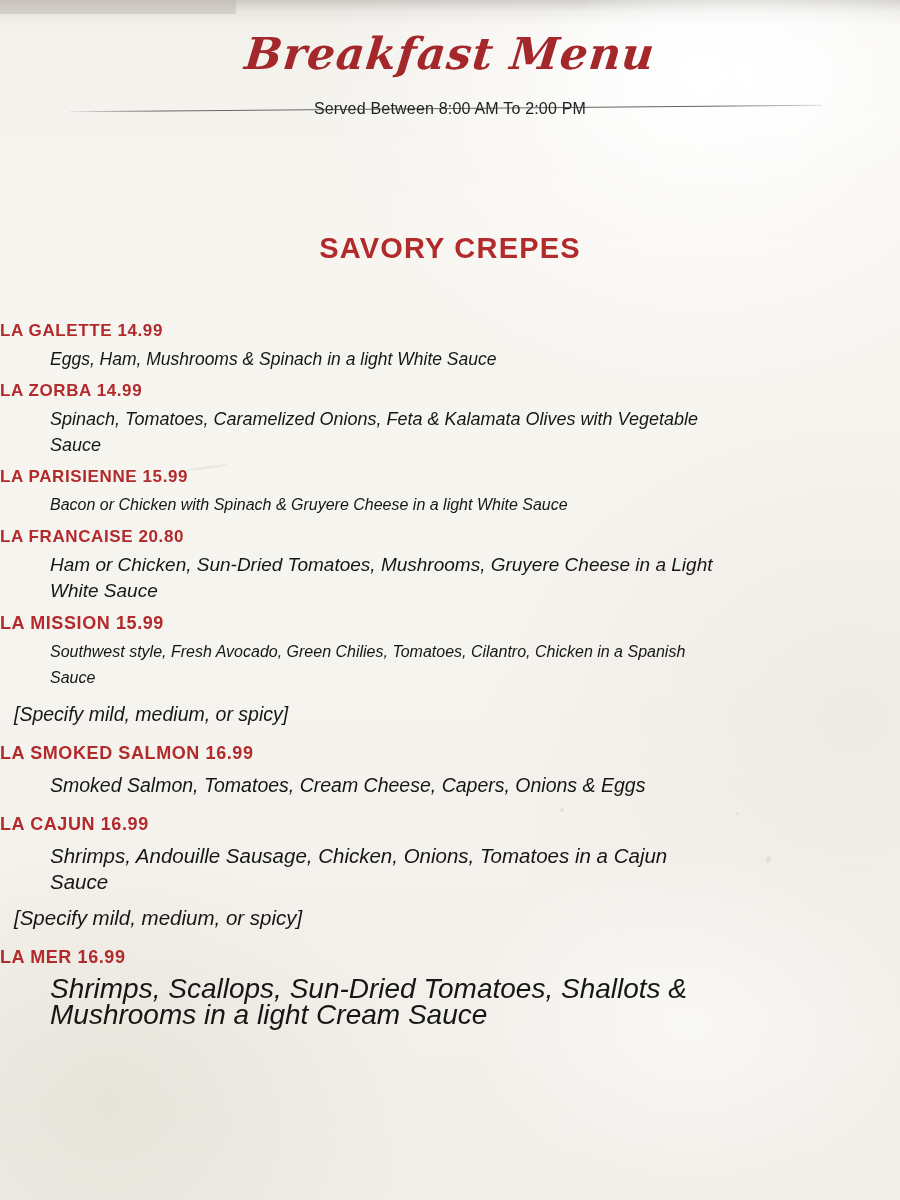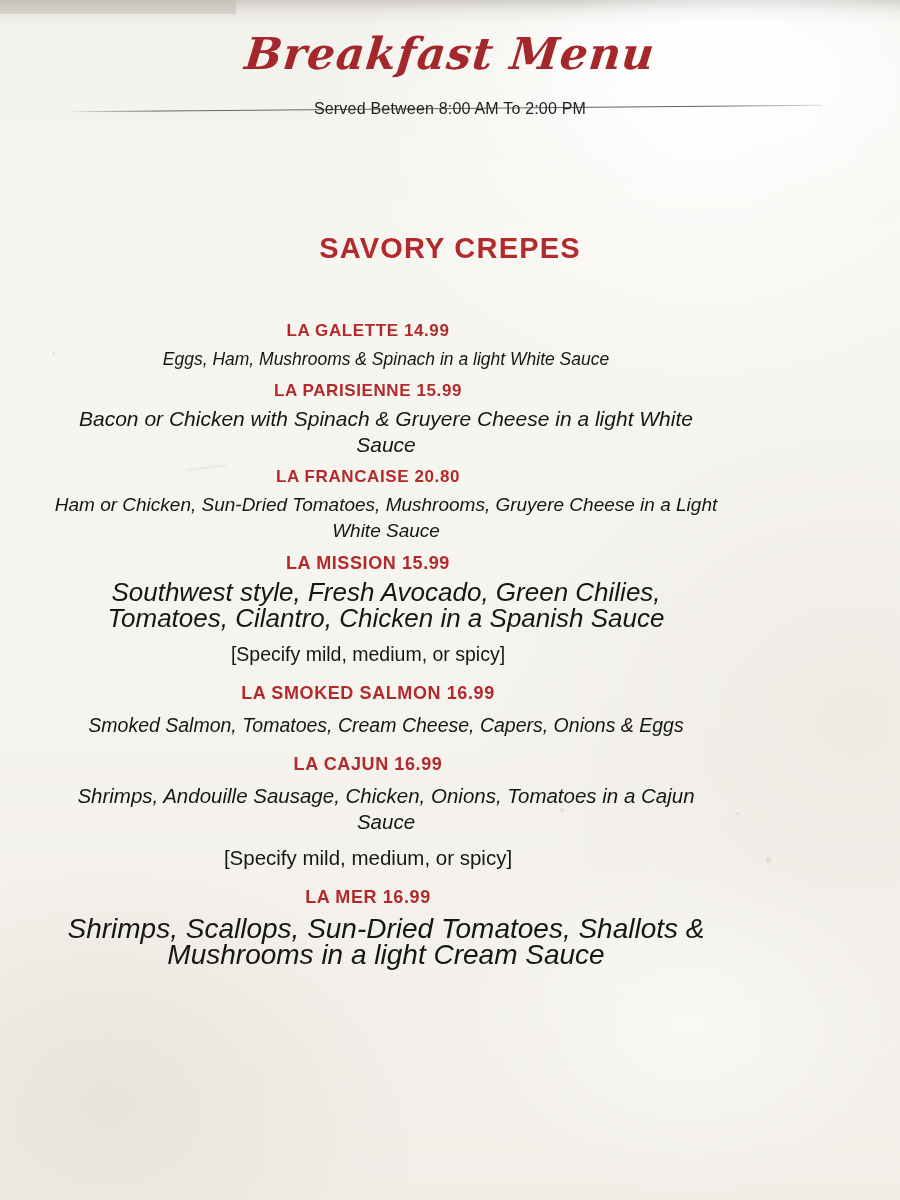--- a/index.html
+++ b/index.html
@@ -118,53 +118,53 @@
 
   #items {
     position: absolute;
     left: 0;
     top: 312px;
     width: 900px;
   }
 
   .menu-item {
     width: 736px;
-    text-align: center;
   }
   .item-name {
     font-family: "Liberation Sans", sans-serif;
     font-weight: bold;
     font-size: 17px;
     letter-spacing: 0.6px;
     color: #b22a2c;
     padding: 9px 0 5px 0;
   }
   .item-desc {
     font-family: "Liberation Sans", sans-serif;
     font-style: italic;
     font-size: 18.5px;
     color: #161616;
     padding: 0 14px;
     line-height: 26px;
     margin-left: 36px;
   }
   .item-note {
     font-family: "Liberation Sans", sans-serif;
+    font-style: italic;
     font-size: 18.5px;
     color: #161616;
     padding: 10px 14px 0 14px;
     line-height: 26px;
   }
 
   
   .menu-item[data-idx="0"] .item-desc { font-size: 17.5px; }
   .menu-item[data-idx="1"] .item-desc { font-size: 18px; }
-  .menu-item[data-idx="2"] .item-desc { font-size: 21px; }
+  .menu-item[data-idx="2"] .item-desc { font-size: 16px; }
   .menu-item[data-idx="3"] .item-desc { font-size: 19px; }
-  .menu-item[data-idx="4"] .item-desc { font-size: 26px; }
+  .menu-item[data-idx="4"] .item-desc { font-size: 16px; }
   .menu-item[data-idx="4"] .item-note { font-size: 19.5px; }
   .menu-item[data-idx="5"] .item-desc { font-size: 19.5px; }
   .menu-item[data-idx="6"] .item-desc { font-size: 20.5px; }
   .menu-item[data-idx="6"] .item-note { font-size: 20.5px; }
   .menu-item[data-idx="7"] .item-desc { font-size: 28px; }
 
   .menu-item[data-idx="4"] .item-name,
   .menu-item[data-idx="5"] .item-name,
   .menu-item[data-idx="6"] .item-name,
   .menu-item[data-idx="7"] .item-name { font-size: 18px; }
@@ -205,20 +205,24 @@
 
   <div id="section-heading">SAVORY CREPES</div>
 
   <div id="items">
 
     <div class="menu-item" data-idx="0">
       <div class="item-name">LA GALETTE 14.99</div>
       <div class="item-desc">Eggs, Ham, Mushrooms &amp; Spinach in a light White Sauce</div>
     </div>
 
+    <div class="menu-item" data-idx="1">
+      <div class="item-name">LA ZORBA 14.99</div>
+      <div class="item-desc">Spinach, Tomatoes, Caramelized Onions, Feta &amp; Kalamata Olives with Vegetable Sauce</div>
+    </div>
 
     <div class="menu-item" data-idx="2">
       <div class="item-name">LA PARISIENNE 15.99</div>
       <div class="item-desc">Bacon or Chicken with Spinach &amp; Gruyere Cheese in a light White Sauce</div>
     </div>
 
     <div class="menu-item" data-idx="3">
       <div class="item-name">LA FRANCAISE 20.80</div>
       <div class="item-desc">Ham or Chicken, Sun-Dried Tomatoes, Mushrooms, Gruyere Cheese in a Light White Sauce</div>
     </div>

